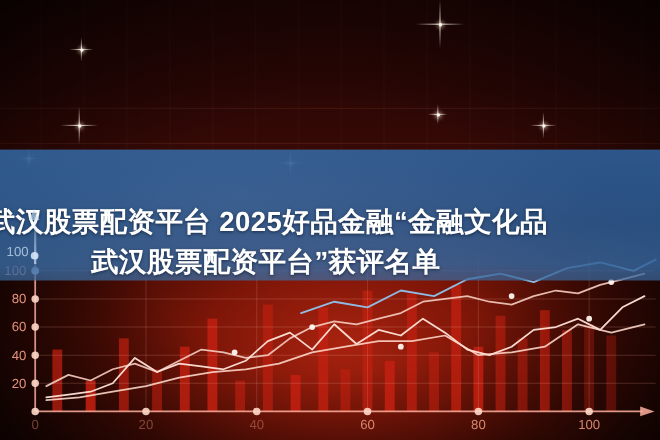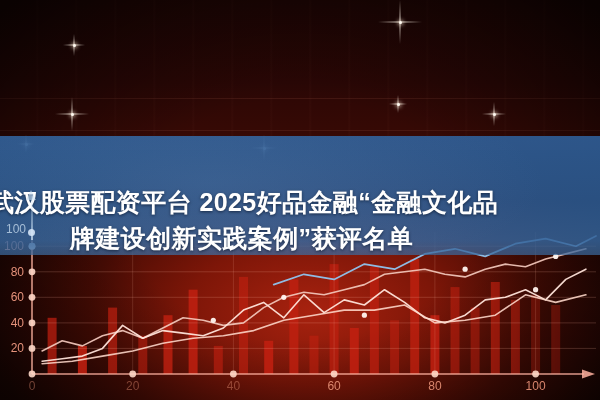--- a/index.html
+++ b/index.html
@@ -216,20 +216,20 @@
         </g>
         <g>
           <circle cx="32" cy="14.2" r="3.4" fill="#cfe3f5" fill-opacity=".85"></circle>
         </g>
       </svg>
   </div>
 
   <div class="blue-band"></div>
   <div class="title-wrap">
     <div class="title-line tl1">武汉股票配资平台 2025好品金融“金融文化品</div>
-    <div class="title-line">牌建设创新实践案例”获评名单</div>
+    <div class="title-line">武汉股票配资平台”获评名单</div>
   </div>
 
 <div style="position: absolute; left: 2px; top: 222px; width: 24px; text-align: right; font-size: 12px; color: rgb(185, 207, 228); opacity: 0.85; font-family: &quot;Liberation Sans&quot;, sans-serif;">100</div>
     <div style="position: absolute; left: 31px; top: 196px; width: 1.6px; height: 44px; background: linear-gradient(rgba(190, 215, 238, 0.15), rgba(200, 222, 242, 0.75));"></div>
     <div style="position: absolute; left: 26px; top: 190px; width: 0px; height: 0px; border-left: 5px solid transparent; border-right: 5px solid transparent; border-bottom: 10px solid rgba(205, 226, 245, 0.6);"></div>
     <div style="position: absolute; left: 28px; top: 229px; width: 7px; height: 7px; border-radius: 50%; background: rgb(213, 230, 247); opacity: 0.9;"></div>
   </div>
 
 </body></html>

